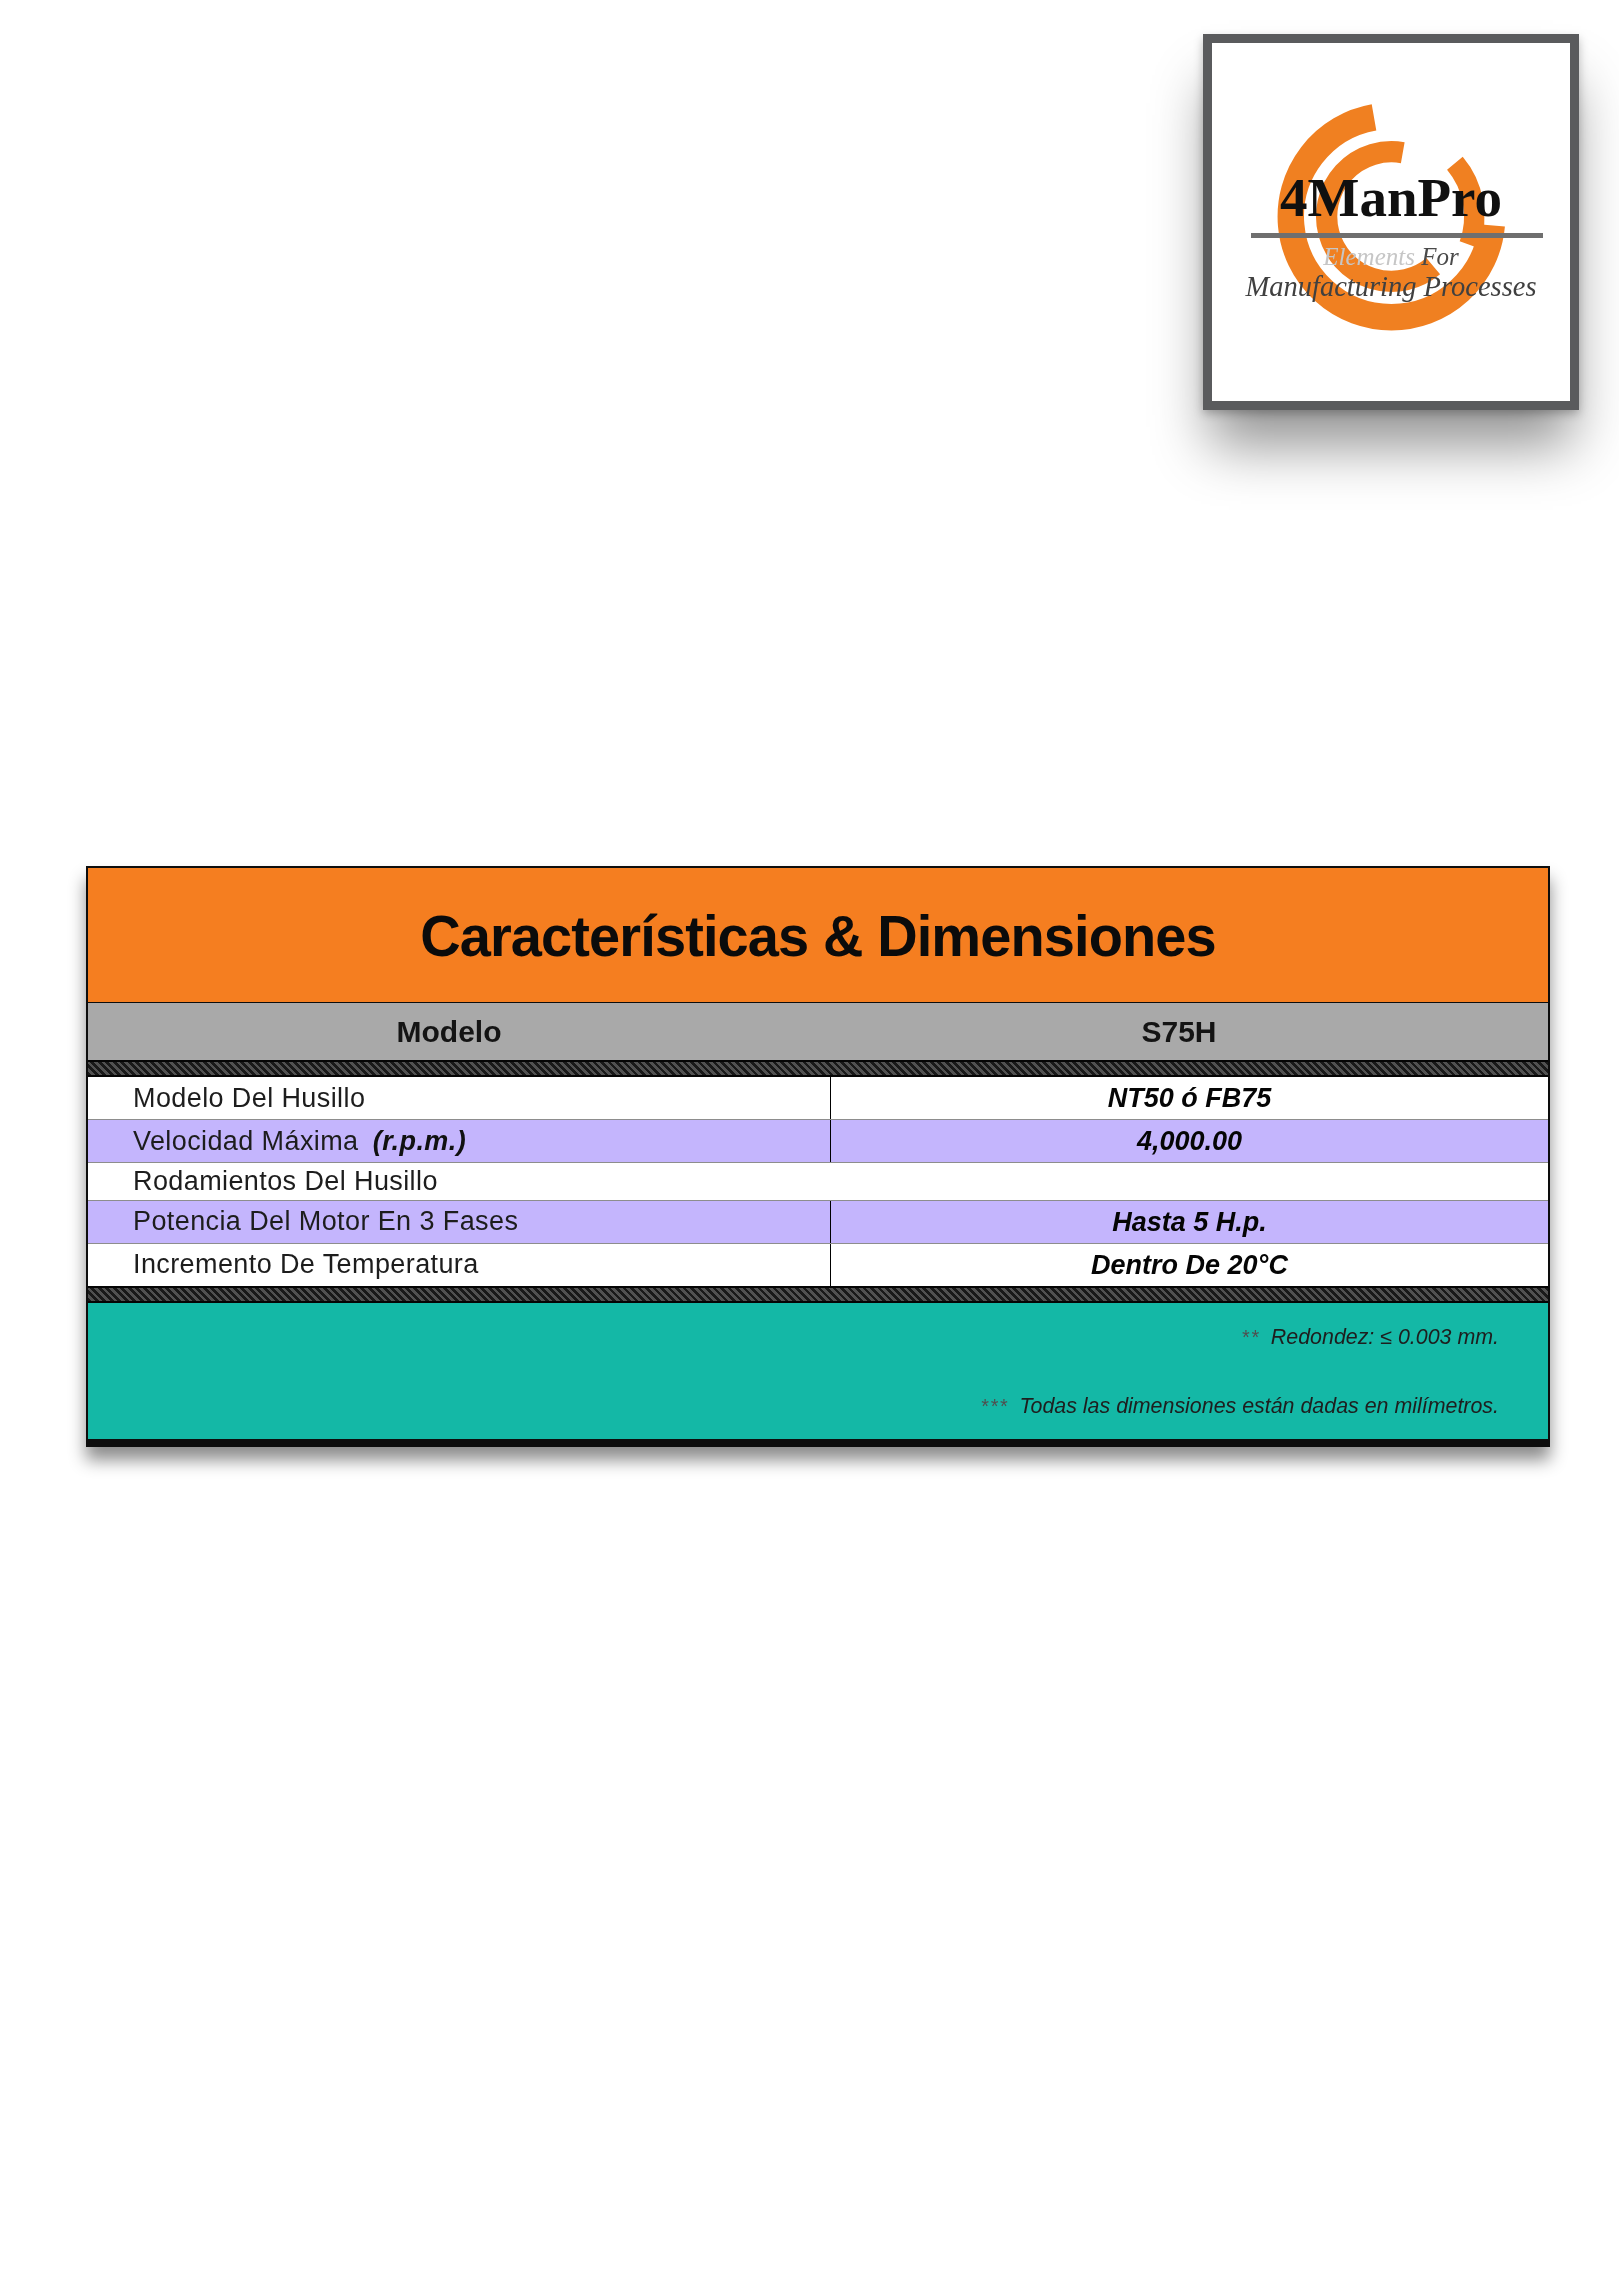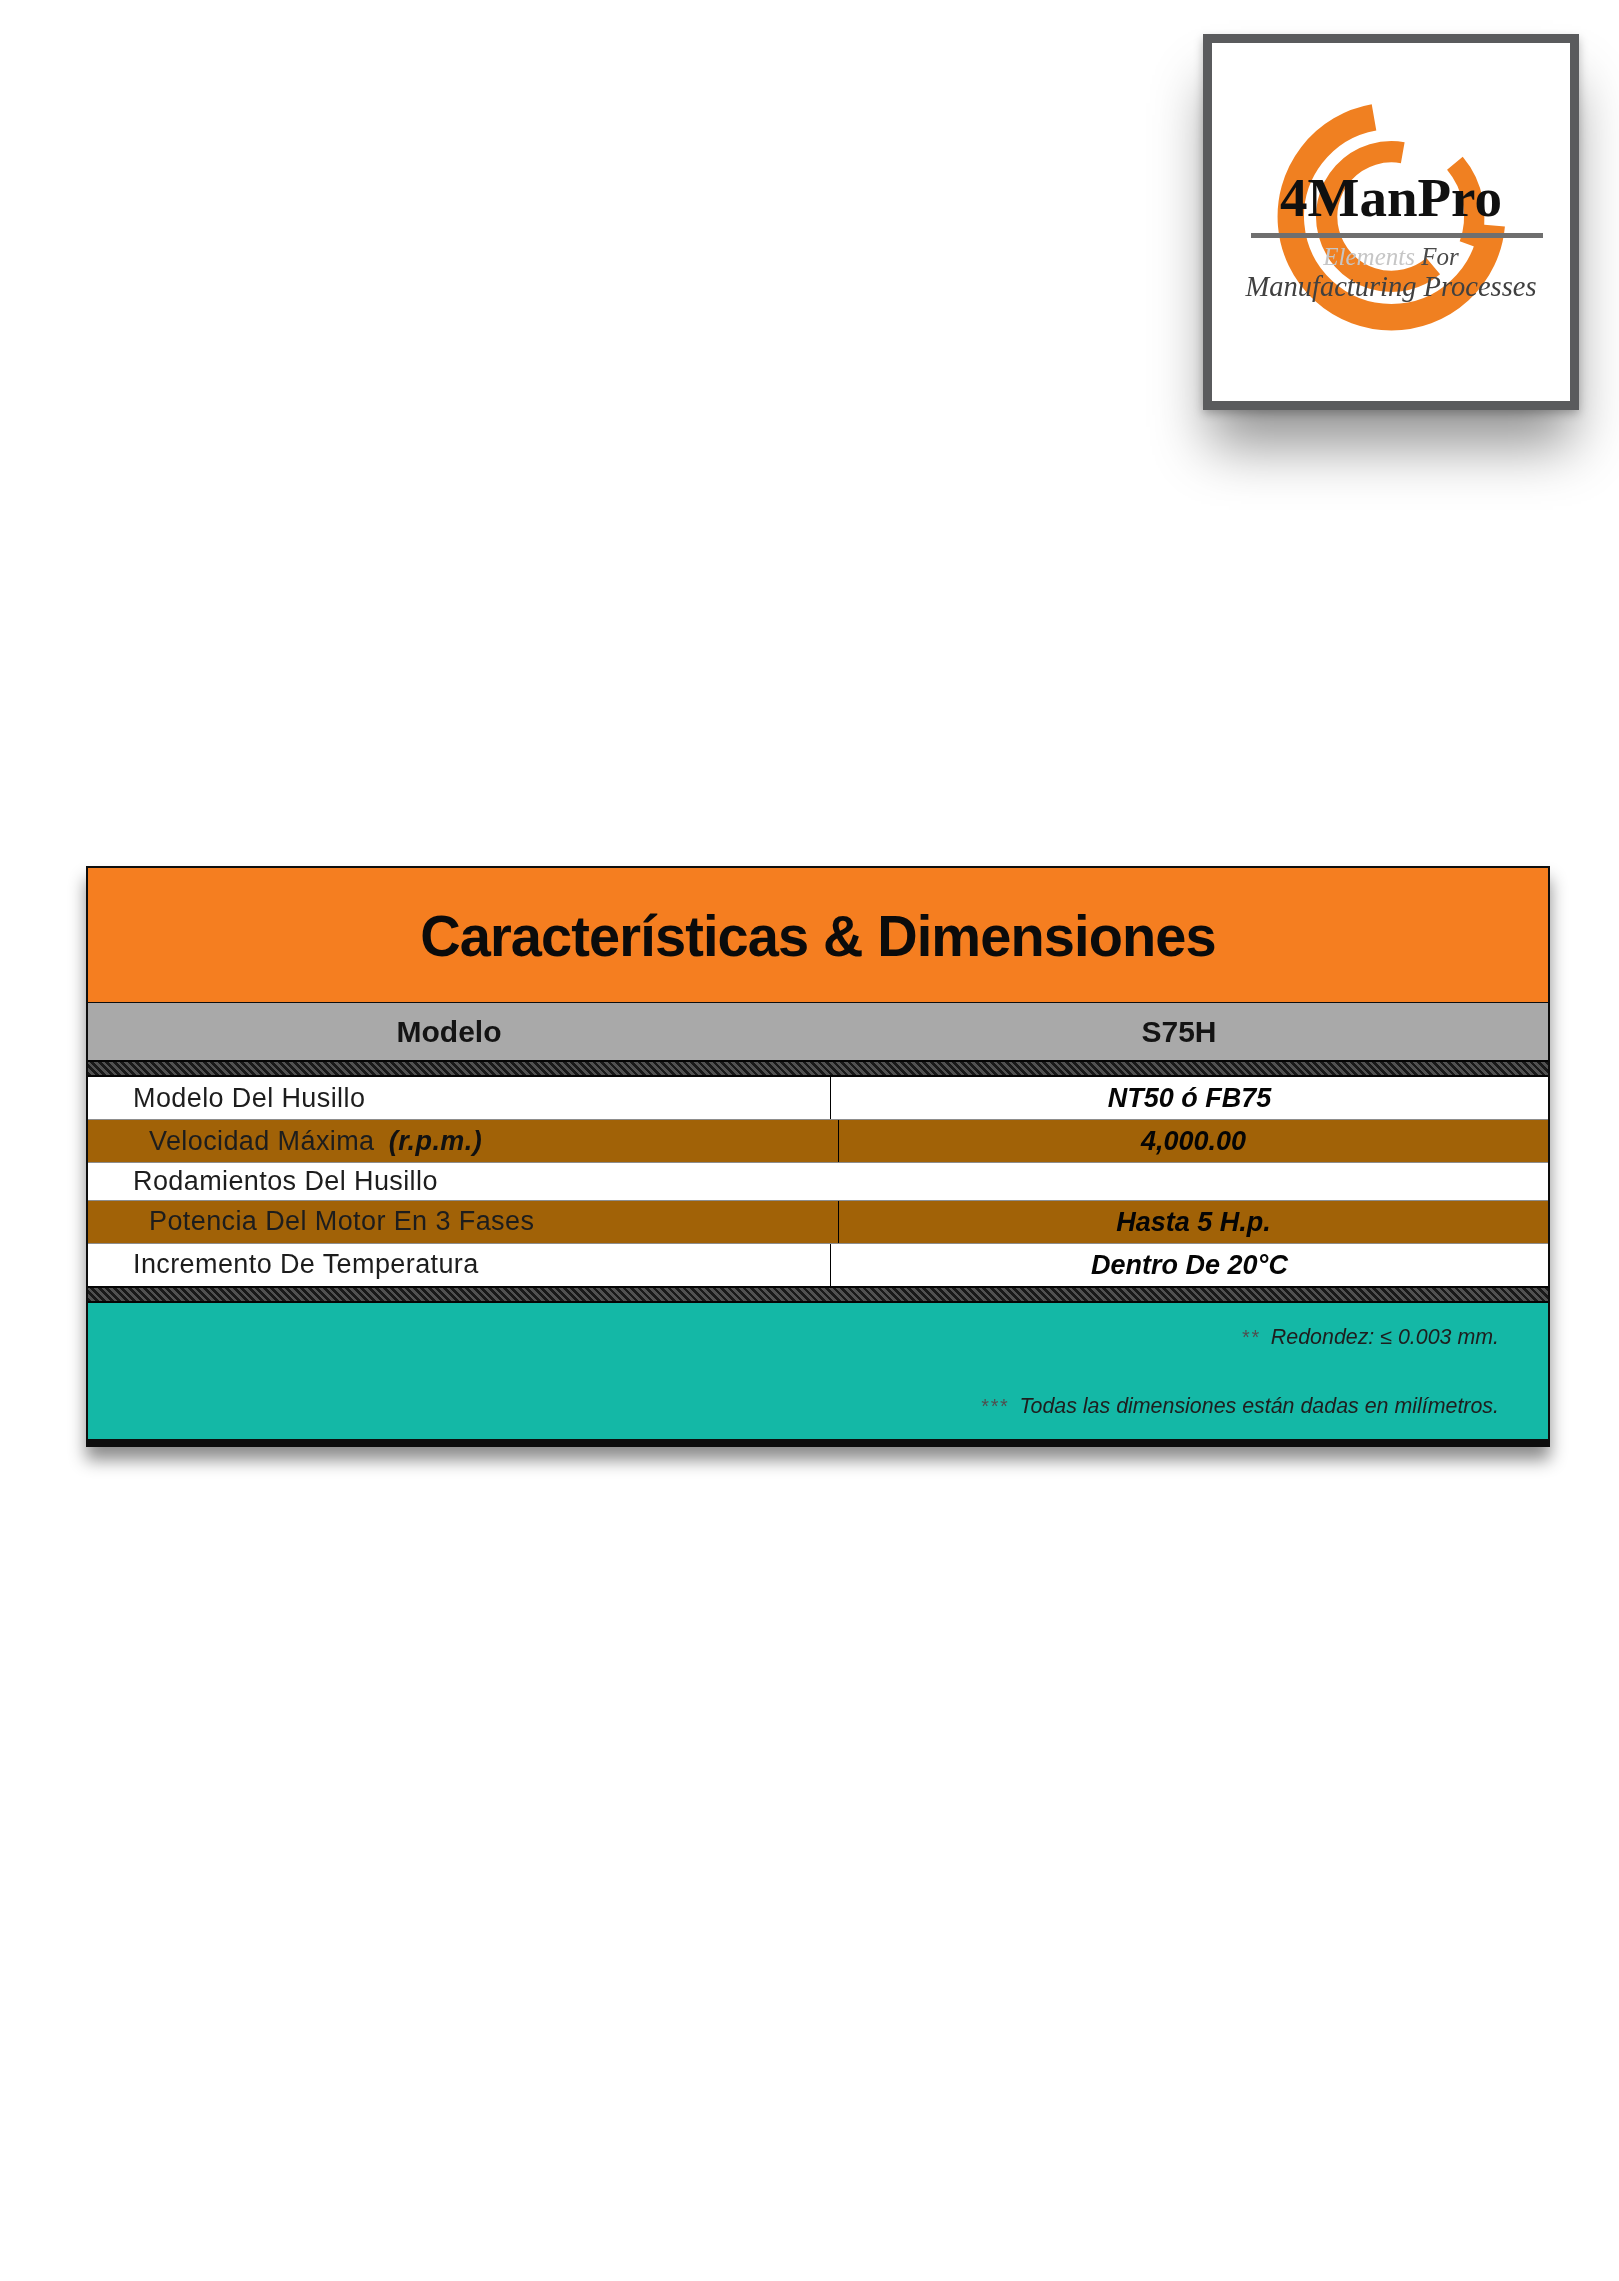--- a/index.html
+++ b/index.html
@@ -84,21 +84,21 @@
     height:13.4px;
     background:repeating-linear-gradient(45deg,#191919 0 2.7px,#515151 2.7px 5.3px);
     border-top:2.7px solid #050505;
     border-bottom:2.7px solid #050505;
   }
   .t-rows{background:#fff;}
   .t-row{
     display:flex;min-height:37px;gap:20px;
   }
   .t-row + .t-row{border-top:1.8px solid #8d8d8d;}
-  .t-row.shaded{background:#a16207;padding-left:16px;}
+  .t-row.shaded{background:#c4b5fd;}
   .t-row .c1{
     width:49.45%;box-sizing:border-box;
     padding:2.7px 9px 2.7px 45px;
     display:flex;align-items:center;
     font-size:27px;color:#1d1d1d;letter-spacing:0.4px;
   }
   .t-row .c1 .lbl-note{
     font-weight:bold;font-style:italic;margin-left:14.3px;color:#111;
   }
   .t-row .c2{

